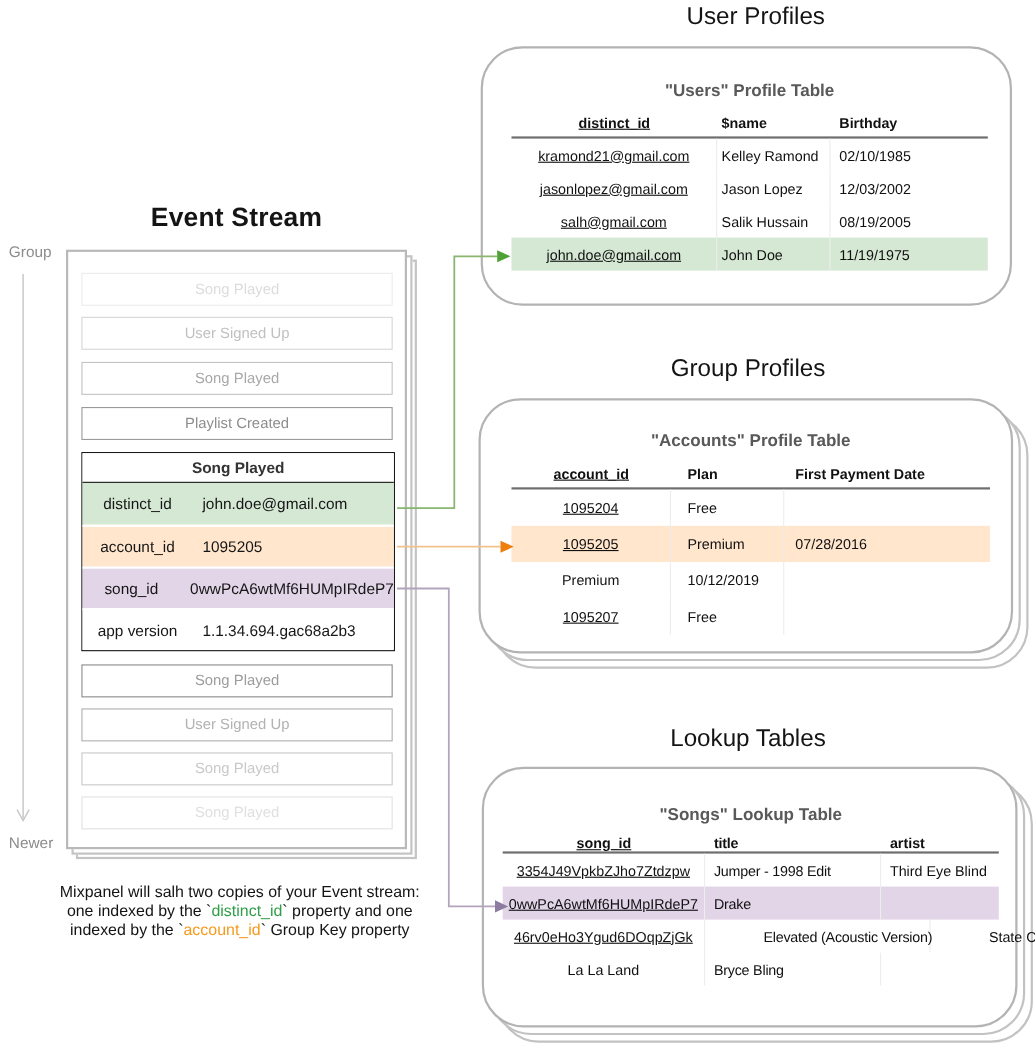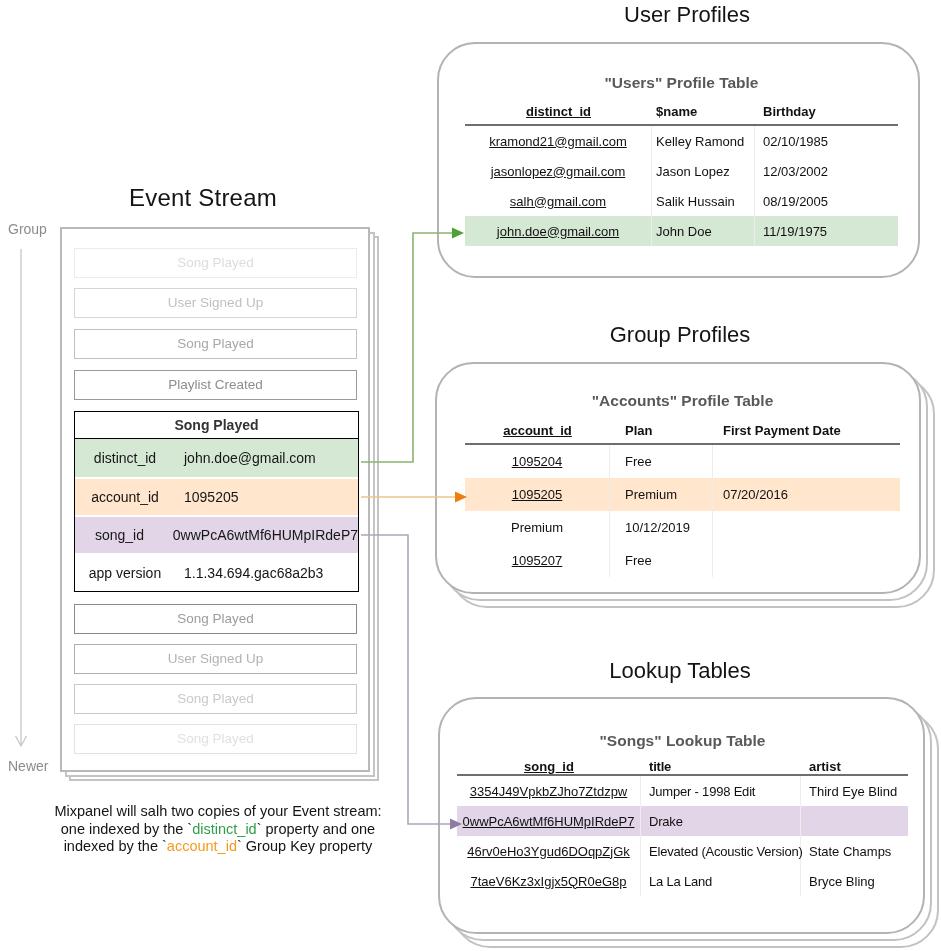--- a/index.html
+++ b/index.html
@@ -74,21 +74,21 @@
   .songs-grid .cell:nth-child(3){padding-left:8px;}
 
   
   .overlay{position:absolute;left:0;top:0;z-index:10;pointer-events:none;}
 </style>
 </head>
 <body>
 
 <div class="canvas">
 
-  <div class="big-title" style="left:48px;top:184px;width:310px;">Event Stream</div>
+  <div class="big-title" style="left:60px;top:184px;width:310px;font-weight:bold;">Event Stream</div>
 
   <div class="tl-label" style="left:8px;top:221px;">Group</div>
   <div class="tl-label" style="left:8px;top:758px;">Newer</div>
 
   <div class="es-stack" style="left:69px;top:236px;"></div>
   <div class="es-stack" style="left:65px;top:232px;"></div>
 
   <div class="es-panel">
     <div class="ev f1" style="top:19px;"><span>Song Played</span></div>
     <div class="ev f2" style="top:59px;"><span>User Signed Up</span></div>
@@ -175,21 +175,21 @@
     </div>
     <div class="tbody">
       <div class="trow accounts-grid" style="height:33px;">
         <div class="cell u">1095204</div>
         <div class="cell">Free</div>
         <div class="cell"></div>
       </div>
       <div class="trow accounts-grid hl-o" style="height:33px;">
         <div class="cell u">1095205</div>
         <div class="cell">Premium</div>
-        <div class="cell">07/20/2016</div>
+        <div class="cell">07/28/2016</div>
       </div>
       <div class="trow accounts-grid" style="height:33px;">
         <div class="cell">Premium</div>
         <div class="cell">10/12/2019</div>
       </div>
       <div class="trow accounts-grid" style="height:33px;">
         <div class="cell u">1095207</div>
         <div class="cell">Free</div>
         <div class="cell"></div>
       </div>
@@ -211,27 +211,26 @@
     <div class="tbody">
       <div class="trow songs-grid" style="height:30px;">
         <div class="cell u">3354J49VpkbZJho7Ztdzpw</div>
         <div class="cell">Jumper - 1998 Edit</div>
         <div class="cell">Third Eye Blind</div>
       </div>
       <div class="trow songs-grid hl-p" style="height:30px;">
         <div class="cell u">0wwPcA6wtMf6HUMpIRdeP7</div>
         <div class="cell">Drake</div>
       </div>
-      <div class="trow songs-grid" style="height:30px;">
+      <div class="trow songs-grid" style="height:30px;gap:45px;">
         <div class="cell u">46rv0eHo3Ygud6DOqpZjGk</div>
         <div class="cell">Elevated (Acoustic Version)</div>
         <div class="cell">State Champs</div>
       </div>
       <div class="trow songs-grid" style="height:30px;">
-        <div class="cell u">7taeV6Kz3xIgjx5QR0eG8p</div>
         <div class="cell">La La Land</div>
         <div class="cell">Bryce Bling</div>
       </div>
     </div>
   </div>
 
   <svg class="overlay" width="941" height="951" viewBox="0 0 941 951">
 
     <g>
       <path d="M21 249 V 744" fill="none" stroke="#c6c6c6" stroke-width="1.3"></path>

